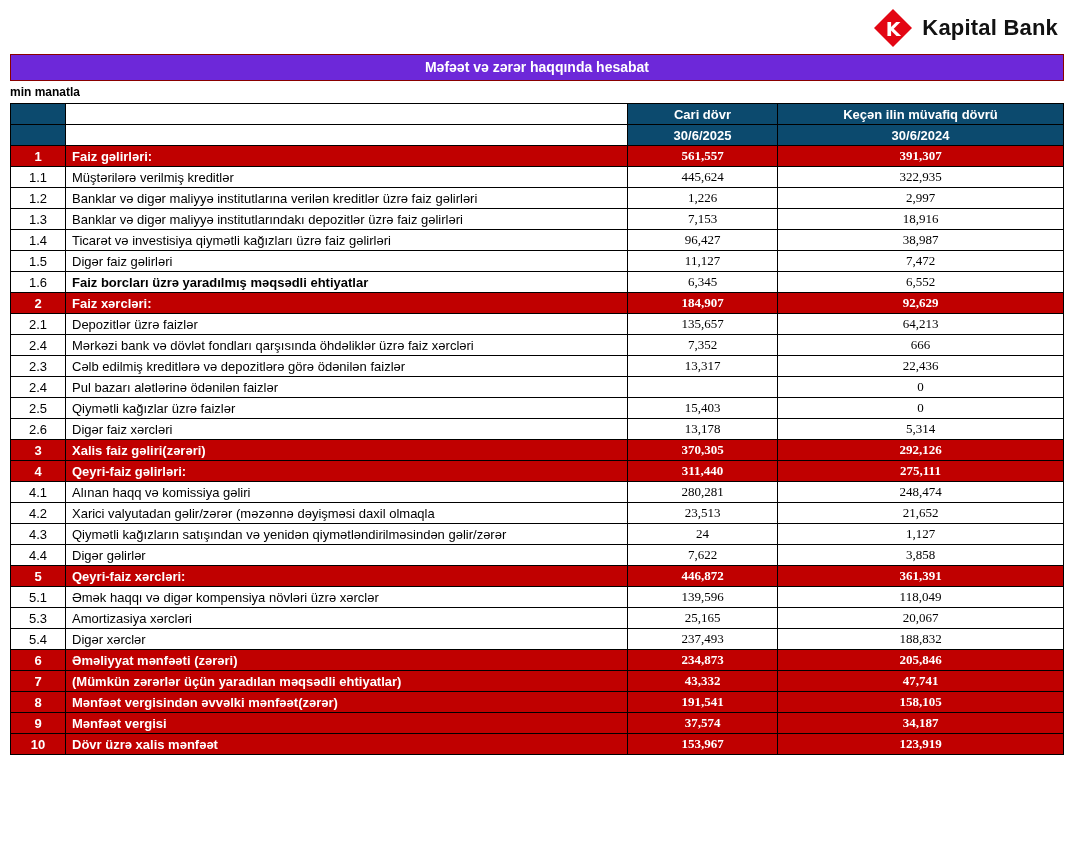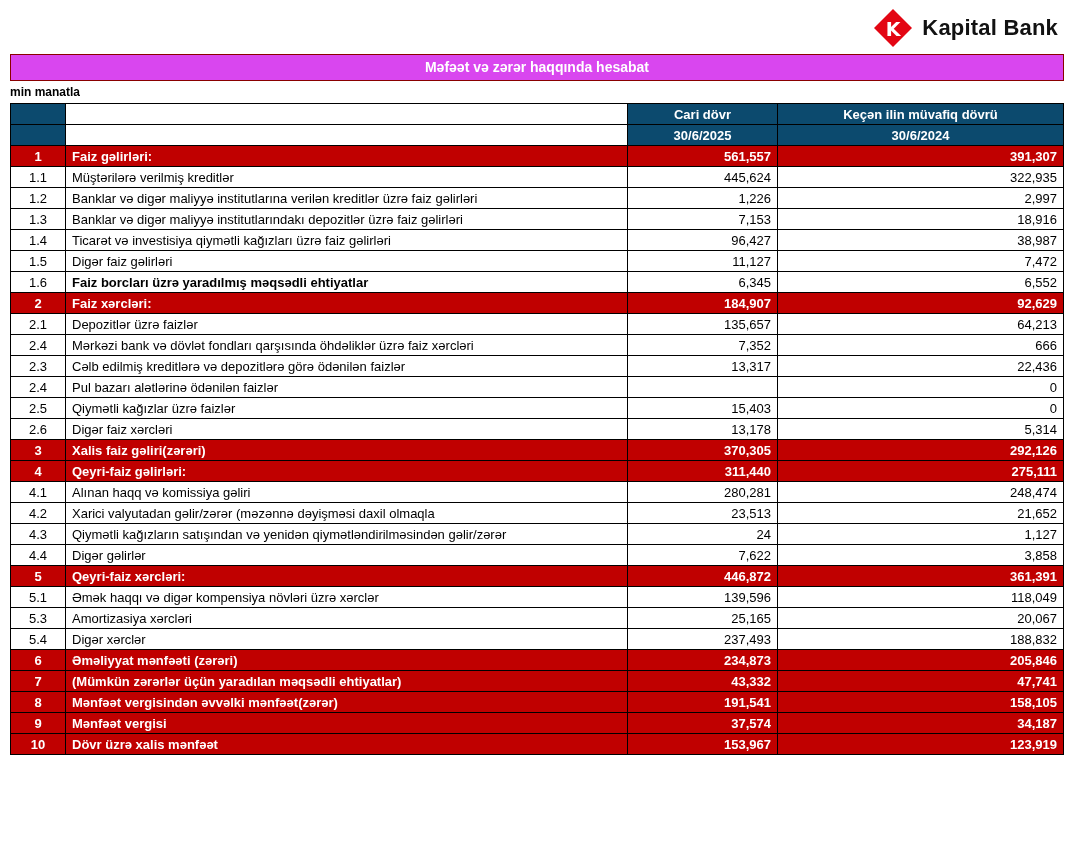--- a/index.html
+++ b/index.html
@@ -24,21 +24,21 @@
   }
   .logo-text {
     font-size: 22px;
     font-weight: bold;
     color: #121212;
     letter-spacing: 0.2px;
   }
 
   
   .title-bar {
-    background: #d946ef;
+    background: #6d28d9;
     color: #fff;
     text-align: center;
     font-weight: bold;
     font-size: 14px;
     padding: 4px 0 5px 0;
     border: 1px solid #8a0000;
   }
 
   .unit-note {
     text-align: left;
@@ -66,21 +66,21 @@
   .col-val1  { width: 150px; }
   .col-val2  { width: 286px; }
 
   .cell-red {
     background: #0c4a6e;
     color: #fff;
     font-weight: bold;
   }
   th.center { text-align: center; }
   td.num    { text-align: center; }
-  td.val    { text-align: right; }
+  td.val    { text-align: center; font-family: Liberation Serif, serif; }
   td.label  { text-align: left; }
 
   tr.section-row td { background: #c00000; color: #fff; font-weight: bold; }
   tr.bold-row td.label { font-weight: bold; }
 </style>
 </head>
 <body>
 
 <div class="page">
 

